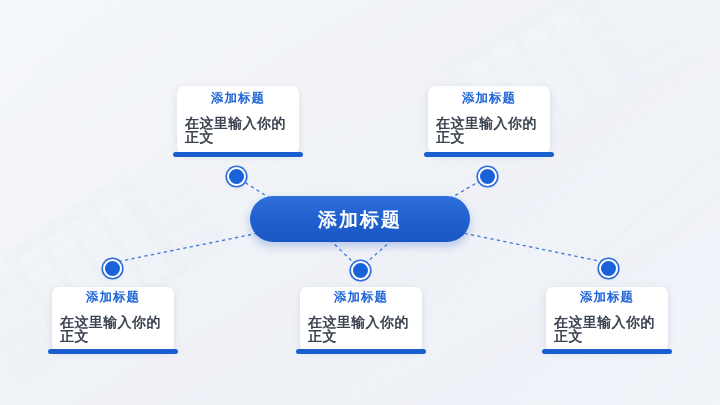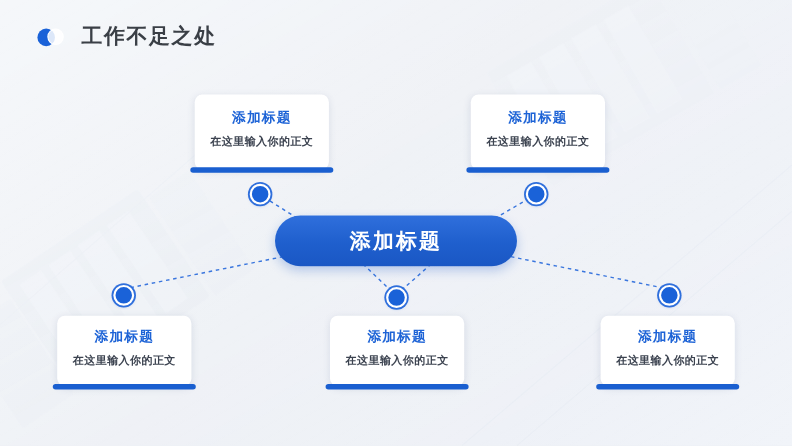--- a/index.html
+++ b/index.html
@@ -109,21 +109,21 @@
   .card .card-title {
     color: #1d63d6;
     font-size: 12.5px;
     font-weight: 700;
     letter-spacing: 1px;
     line-height: 1;
     margin-bottom: 11px;
   }
   .card .card-body {
     color: #3c4350;
-    font-size: 10px;
+    font-size: 14px;
     font-weight: 700;
     letter-spacing: 0.4px;
     line-height: 1;
   }
   
   .card-accent {
     position: absolute;
     height: 5px;
     border-radius: 3px;
     background: #1a5fd0;
@@ -187,27 +187,20 @@
 
       <line x1="264" y1="232" x2="116" y2="262"></line>
 
       <line x1="392" y1="240" x2="366" y2="263"></line>
       <line x1="330" y1="240" x2="354" y2="263"></line>
 
       <line x1="458" y1="232" x2="604" y2="262"></line>
     </g>
   </svg>
 
-  <div id="title-row">
-    <span id="title-icon">
-      <span class="c1"></span>
-        <span class="c2"></span>
-    </span>
-    <span id="title-text">工作不足之处</span>
-  </div>
 
   <div class="card" style="left:177px; top:86px; width:122px; height:68px;">
     <span class="card-title">添加标题</span>
     <span class="card-body">在这里输入你的正文</span>
   </div>
   <div class="card-accent" style="left:173px; top:152px; width:130px;"></div>
 
   <div class="card" style="left:428px; top:86px; width:122px; height:68px;">
     <span class="card-title">添加标题</span>
     <span class="card-body">在这里输入你的正文</span>

